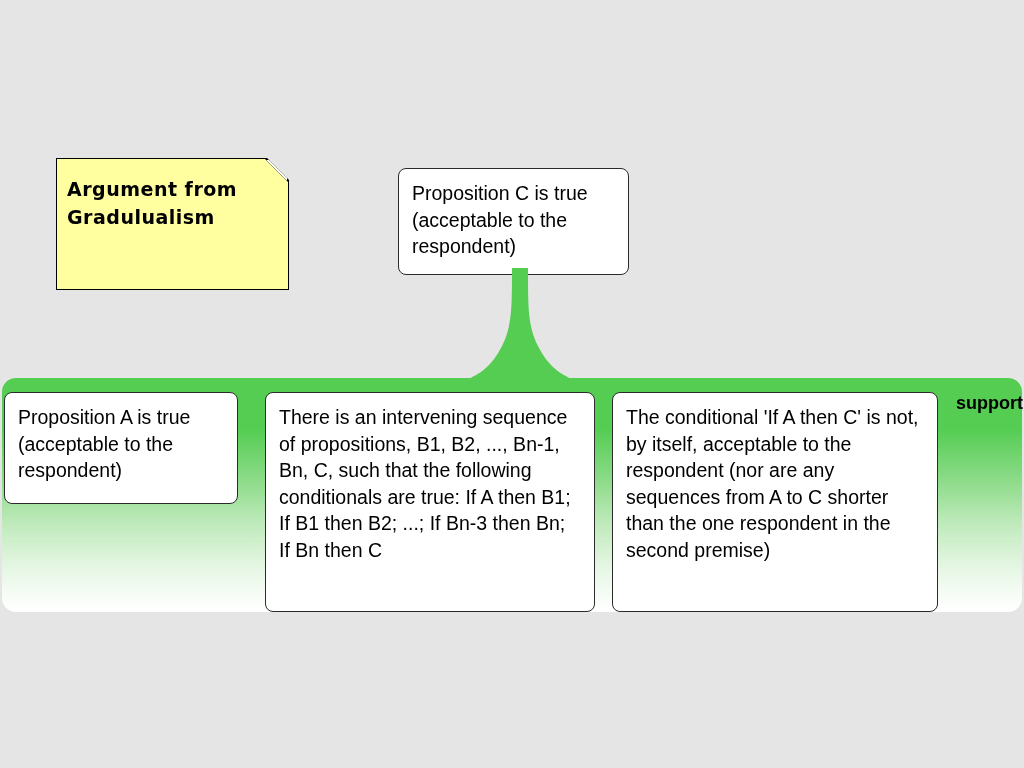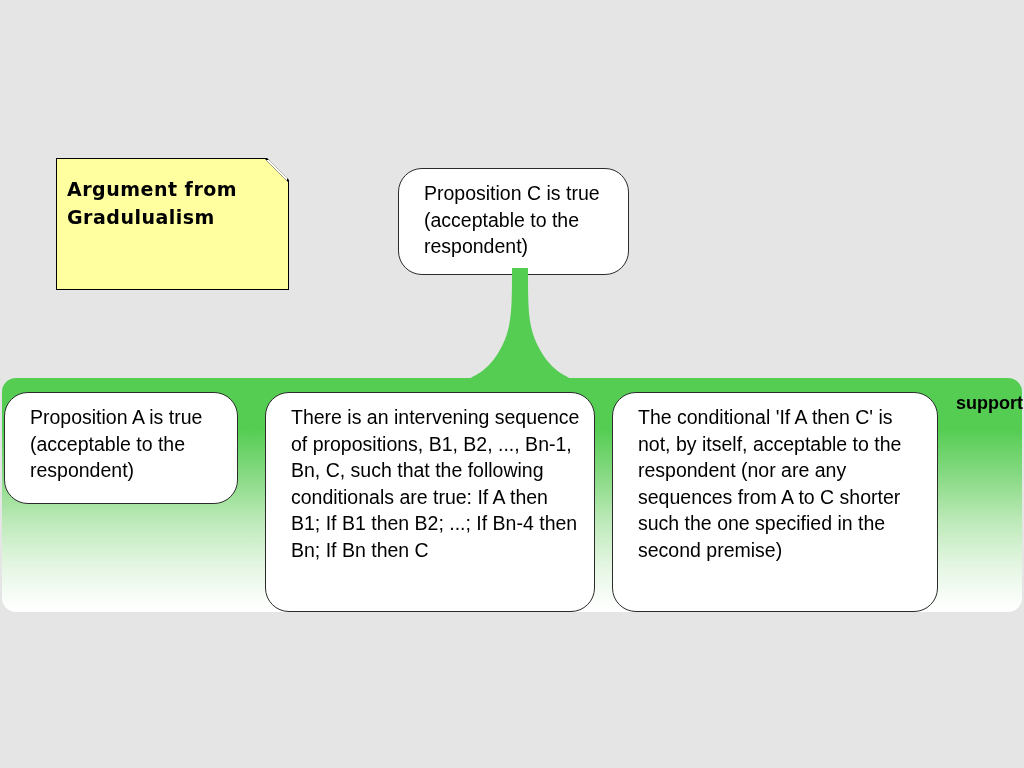--- a/index.html
+++ b/index.html
@@ -98,26 +98,26 @@
     width: 108px;
     height: 116px;
   }
   #connector svg { display: block; }
 
   
   .prop-box {
     position: absolute;
     background: #ffffff;
     border: 1.6px solid #2b2b2b;
-    border-radius: 24px;
+    border-radius: 8px;
     box-sizing: border-box;
     font-size: 19.5px;
     line-height: 26.5px;
     color: #000000;
-    padding: 11px 13px 9px 25px;
+    padding: 11px 13px 9px 13px;
   }
   #box-c      { left: 398px; top: 168px;  width: 231px; height: 107px; }
   #box-prem1  { left: 4px;  top: 392px;  width: 234px; height: 112px; }
   #box-prem2  { left: 265px; top: 392px;  width: 330px; height: 220px; }
   #box-prem3  { left: 612px; top: 392px;  width: 326px; height: 220px; }
 </style>
 </head>
 <body>
 
 <div id="canvas">
@@ -142,20 +142,20 @@
 
   <div id="support-band"></div>
 
   <div id="support-label">support</div>
 
   <div class="prop-box" id="box-prem1">
     <span>Proposition A is true (acceptable to the respondent)</span>
   </div>
 
   <div class="prop-box" id="box-prem2">
-    <span>There is an intervening sequence of propositions, B1, B2, ..., Bn-1, Bn, C, such that the following conditionals are true: If A then B1; If B1 then B2; ...; If Bn-4 then Bn; If Bn then C</span>
+    <span>There is an intervening sequence of propositions, B1, B2, ..., Bn-1, Bn, C, such that the following conditionals are true: If A then B1; If B1 then B2; ...; If Bn-3 then Bn; If Bn then C</span>
   </div>
 
   <div class="prop-box" id="box-prem3">
-    <span>The conditional 'If A then C' is not, by itself, acceptable to the respondent (nor are any sequences from A to C shorter such the one specified in the second premise)</span>
+    <span>The conditional 'If A then C' is not, by itself, acceptable to the respondent (nor are any sequences from A to C shorter than the one respondent in the second premise)</span>
   </div>
 
 </div>
 
 </body></html>

